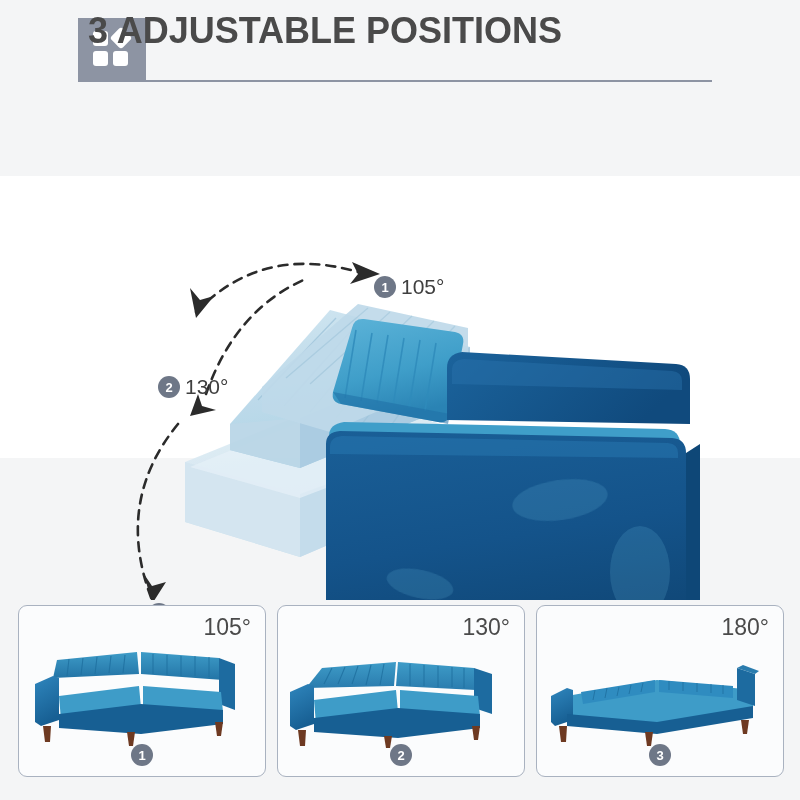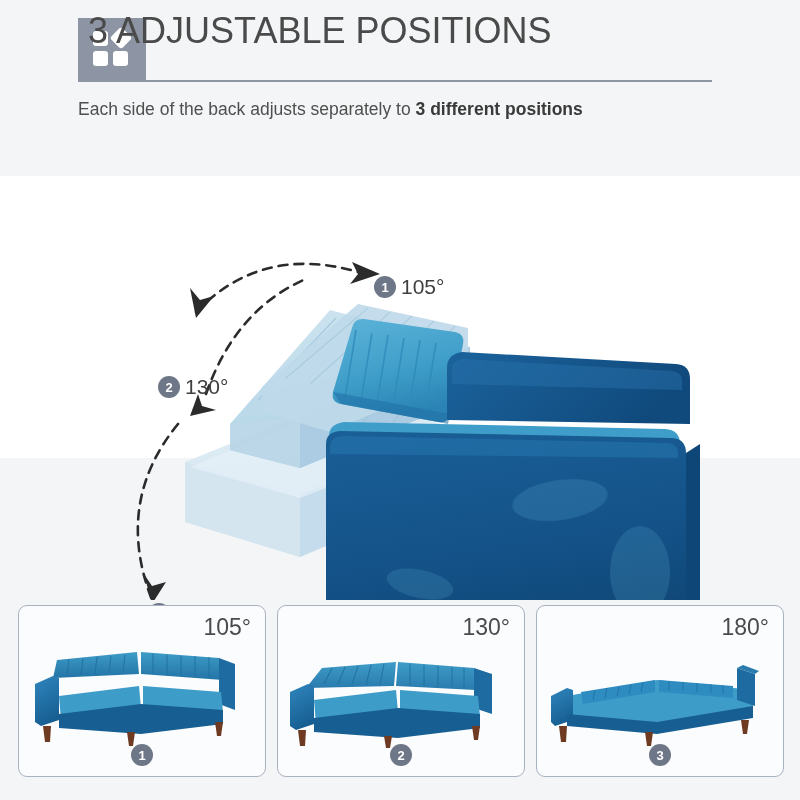--- a/index.html
+++ b/index.html
@@ -41,21 +41,21 @@
     position: absolute; display: block; width: 15px; height: 15px;
     background: #ffffff; border-radius: 3px;
   }
   .icon-grid i.tl { left: 1px;  top: 1px; }
   .icon-grid i.tr { left: 21px; top: 0px; border-radius: 3px; transform: rotate(45deg); width: 16px; height: 16px; }
   .icon-grid i.bl { left: 1px;  top: 21px; }
   .icon-grid i.br { left: 21px; top: 21px; }
 
   .header-title {
     position: absolute; left: 88px; top: 10px;
-    font-size: 36px; font-weight: normal; letter-spacing: 0px;
+    font-size: 36px; font-weight: bold; letter-spacing: 0px;
     color: #4a4a4a; white-space: nowrap;
   }
   .header-rule {
     position: absolute; left: 78px; top: 80px; width: 634px; height: 2px;
     background: #8d94a3;
   }
   .subtitle {
     position: absolute; left: 78px; top: 99px; width: 700px;
     font-size: 17.5px; color: #4f4f4f; white-space: nowrap;
   }
@@ -121,21 +121,20 @@
       <span class="icon-grid">
         <i class="tl"></i>
           <i class="tr"></i>
           <i class="bl"></i>
           <i class="br"></i>
       </span>
     </div>
   </div>
   <div class="header-title">3 ADJUSTABLE POSITIONS</div>
   <div class="header-rule"></div>
-  <div class="subtitle"><span>Each side of the back adjusts separately to </span><b>3 different positions</b></div>
 
   <div class="hero">
     <svg class="hero-svg" width="800" height="468" viewBox="0 0 800 468">
       <defs>
         <linearGradient id="gDark" x1="0" y1="0" x2="0.25" y2="1">
           <stop offset="0" stop-color="#1a5f97"></stop>
           <stop offset="0.55" stop-color="#14538a"></stop>
           <stop offset="1" stop-color="#0f4675"></stop>
         </linearGradient>
         <linearGradient id="gDark2" x1="0" y1="0" x2="1" y2="0.3">

